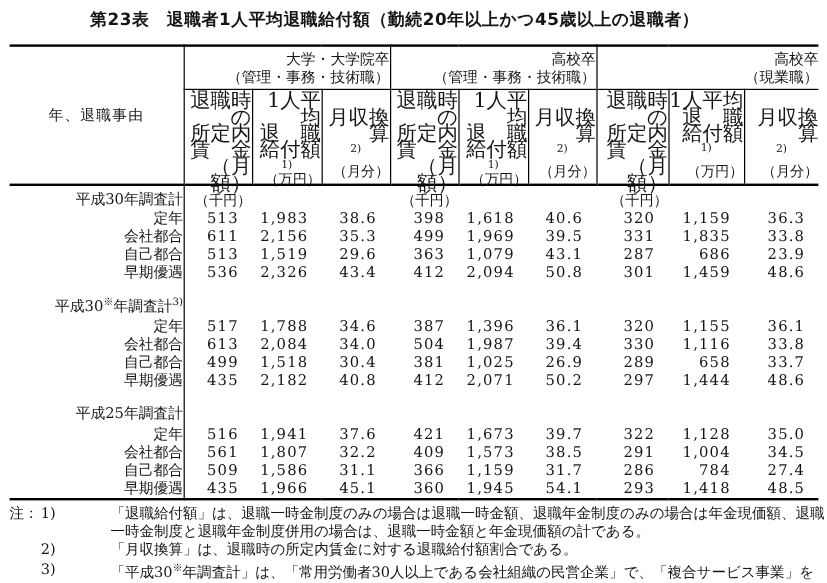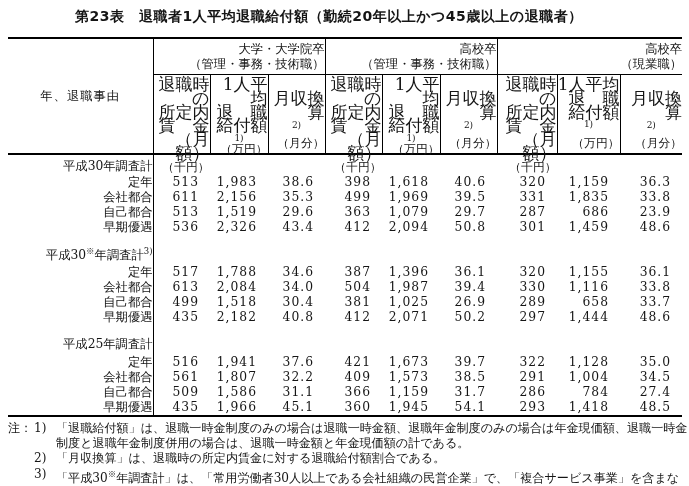--- a/index.html
+++ b/index.html
@@ -40,21 +40,21 @@
   td.lab.indent { padding-left:19px; }
   td.num { text-align:right; padding-right:11px; letter-spacing:1px; font-variant-numeric:tabular-nums; }
   tr.bhead td { padding-top:3px; height:17px; }
   tr.bhead.gap td { padding-top:8px; height:22px; }
   sup.mk { font-size:8.5px; vertical-align:super; letter-spacing:0; }
   
   .notes { margin-top:4px; font-size:12.1px; line-height:15.2px; width:681px; }
   .note { display:flex; }
   .note-prefix { width:26px; flex:none; }
   .note-num { width:22px; flex:none; }
-  .note-text { flex:1; }
+  .note-text { flex:1;margin-left:36px; }
 </style>
 </head>
 <body>
 
 <div class="page">
 
   <div class="title">第23表　退職者1人平均退職給付額（勤続20年以上かつ45歳以上の退職者）</div>
 
   <table class="main">
     <colgroup>
@@ -213,21 +213,21 @@
           <td class="num">1,835</td>
           <td class="num">33.8</td>
         </tr>
         <tr>
           <td class="lab indent stub">自己都合</td>
           <td class="num">513</td>
           <td class="num">1,519</td>
           <td class="num">29.6</td>
           <td class="num">363</td>
           <td class="num">1,079</td>
-          <td class="num">29.7</td>
+          <td class="num">43.1</td>
           <td class="num">287</td>
           <td class="num">686</td>
           <td class="num">23.9</td>
         </tr>
         <tr>
           <td class="lab indent stub">早期優遇</td>
           <td class="num">536</td>
           <td class="num">2,326</td>
           <td class="num">43.4</td>
           <td class="num">412</td>

